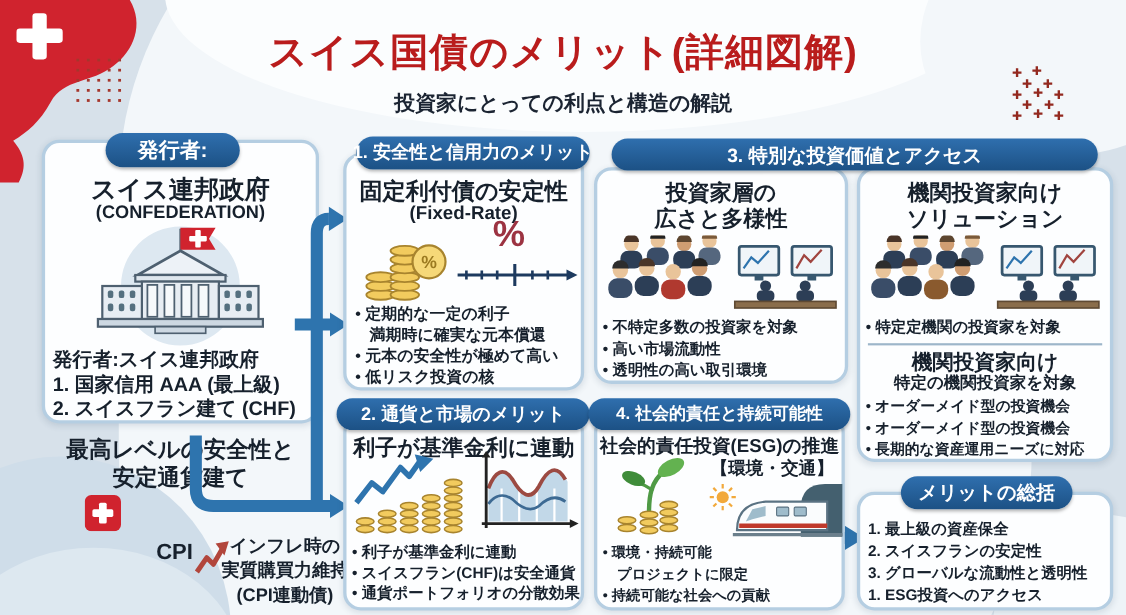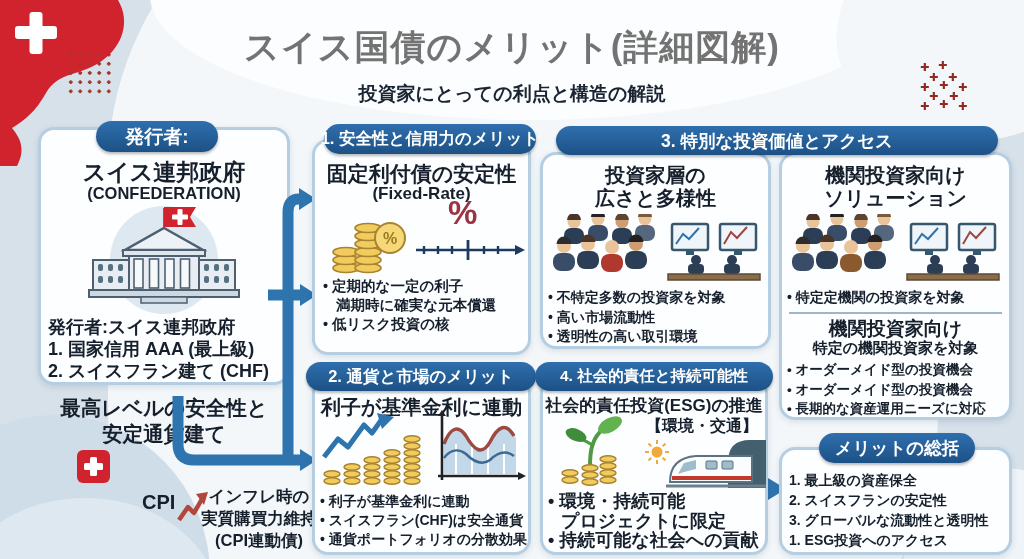--- a/index.html
+++ b/index.html
@@ -14,21 +14,21 @@
   .bg-br{position:absolute;left:903px;top:468px;width:200px;height:200px;background:#eef4f8;border-radius:50%;}
   .bg-bl{position:absolute;left:-100px;top:415px;width:310px;height:320px;background:#cfdde9;border-radius:50%;}
   .bg-bl2{position:absolute;left:-50px;top:498px;width:270px;height:220px;background:#dde8f0;border-radius:50%;}
   .dots{position:absolute;left:66px;top:50px;width:48px;height:46px;
     background-image:radial-gradient(#a5362c 1.6px,rgba(0,0,0,0) 1.7px);
     background-size:9.5px 9.2px;}
   .plus-cluster{position:absolute;left:882px;top:40px;width:100px;height:80px;}
   .plus-cluster span{position:absolute;font-size:11px;color:#93291f;font-weight:bold;line-height:1;}
   
   .title{position:absolute;left:0;right:0;top:24px;text-align:center;font-size:35px;
-    font-weight:800;color:#737373;letter-spacing:1px;}
+    font-weight:800;color:#b91c1c;letter-spacing:1px;}
   .subtitle{position:absolute;left:0;right:0;top:81px;text-align:center;font-size:19px;color:#1b2432;}
   
   .box{position:absolute;background:#fdfeff;border:3px solid #b5cee2;border-radius:16px;
     box-shadow:0 2px 6px rgba(40,70,100,.14);box-sizing:border-box;}
   .pill{position:absolute;background:linear-gradient(180deg,#2f6fae,#1c5185);color:#fff;
     border-radius:17px;display:flex;align-items:center;justify-content:center;
     white-space:nowrap;box-shadow:0 2px 3px rgba(0,0,0,.28);z-index:5;}
   .ct{text-align:center;white-space:nowrap;}
   .blt,.cont{white-space:nowrap;}
   .blt::before{content:"• ";}
@@ -169,20 +169,21 @@
     <line x1="10" y1="10" x2="10" y2="18" stroke="#1d3a5f" stroke-width="2.4"></line>
     <line x1="24" y1="10" x2="24" y2="18" stroke="#1d3a5f" stroke-width="2.4"></line>
     <line x1="38" y1="10" x2="38" y2="18" stroke="#1d3a5f" stroke-width="2.4"></line>
     <line x1="54" y1="4" x2="54" y2="24" stroke="#1d3a5f" stroke-width="2.8"></line>
     <line x1="70" y1="10" x2="70" y2="18" stroke="#1d3a5f" stroke-width="2.4"></line>
     <line x1="84" y1="10" x2="84" y2="18" stroke="#1d3a5f" stroke-width="2.4"></line>
   </svg>
   <div class="abs" style="left:323px;top:277px;font-size:14.5px;line-height:19px;">
     <div class="blt">定期的な一定の利子</div>
     <div class="cont">満期時に確実な元本償還</div>
+    <div class="blt">元本の安全性が極めて高い</div>
     <div class="blt">低リスク投資の核</div>
   </div>
 
   <div class="box" style="left:312px;top:377px;width:219px;height:178px;"></div>
   <div class="pill" style="left:306px;top:362px;width:230px;height:29px;font-size:16.5px;">2. 通貨と市場のメリット</div>
   <div class="abs ct" style="left:312px;top:394px;width:219px;font-size:20px;">利子が基準金利に連動</div>
   <svg class="abs" style="left:320px;top:413px;" width="104" height="74" viewBox="0 0 104 74">
     <use href="#cS" x="12" y="68"></use>
       <use href="#cS" x="12" y="61"></use>
     <use href="#cS" x="32" y="68"></use>
@@ -391,21 +392,21 @@
   </svg>
   <svg class="abs" style="left:666px;top:436px;" width="100" height="54" viewBox="0 0 100 54">
     <path d="M62,52 V26 Q62,4 84,4 H100 V52 Z" fill="#44606f"></path>
     <line x1="0" y1="50" x2="100" y2="50" stroke="#6b7f8c" stroke-width="3"></line>
     <path d="M4,46 Q4,22 30,20 L86,20 L86,46 Z" fill="#fafcfd" stroke="#5a7282" stroke-width="2"></path>
     <polygon points="12,38 18,27 30,24 30,33 18,36" fill="#9fbccb"></polygon>
     <rect x="40" y="25" width="11" height="8" rx="1" fill="#9fbccb" stroke="#5a7282" stroke-width="1"></rect>
     <rect x="56" y="25" width="11" height="8" rx="1" fill="#9fbccb" stroke="#5a7282" stroke-width="1"></rect>
     <line x1="6" y1="42" x2="86" y2="42" stroke="#c0392b" stroke-width="4"></line>
   </svg>
-  <div class="abs" style="left:548px;top:492px;font-size:18px;line-height:19.5px;">
+  <div class="abs" style="left:548px;top:492px;font-size:13px;line-height:19.5px;">
     <div class="blt">環境・持続可能</div>
     <div class="cont">プロジェクトに限定</div>
     <div class="blt">持続可能な社会への貢献</div>
   </div>
 
   <div class="box" style="left:779px;top:447px;width:233px;height:108px;"></div>
   <div class="pill" style="left:819px;top:433px;width:156px;height:30px;font-size:17.5px;">メリットの総括</div>
   <div class="abs" style="left:789px;top:470px;font-size:14px;line-height:20px;white-space:nowrap;">
     <div>1. 最上級の資産保全</div>
     <div>2. スイスフランの安定性</div>

